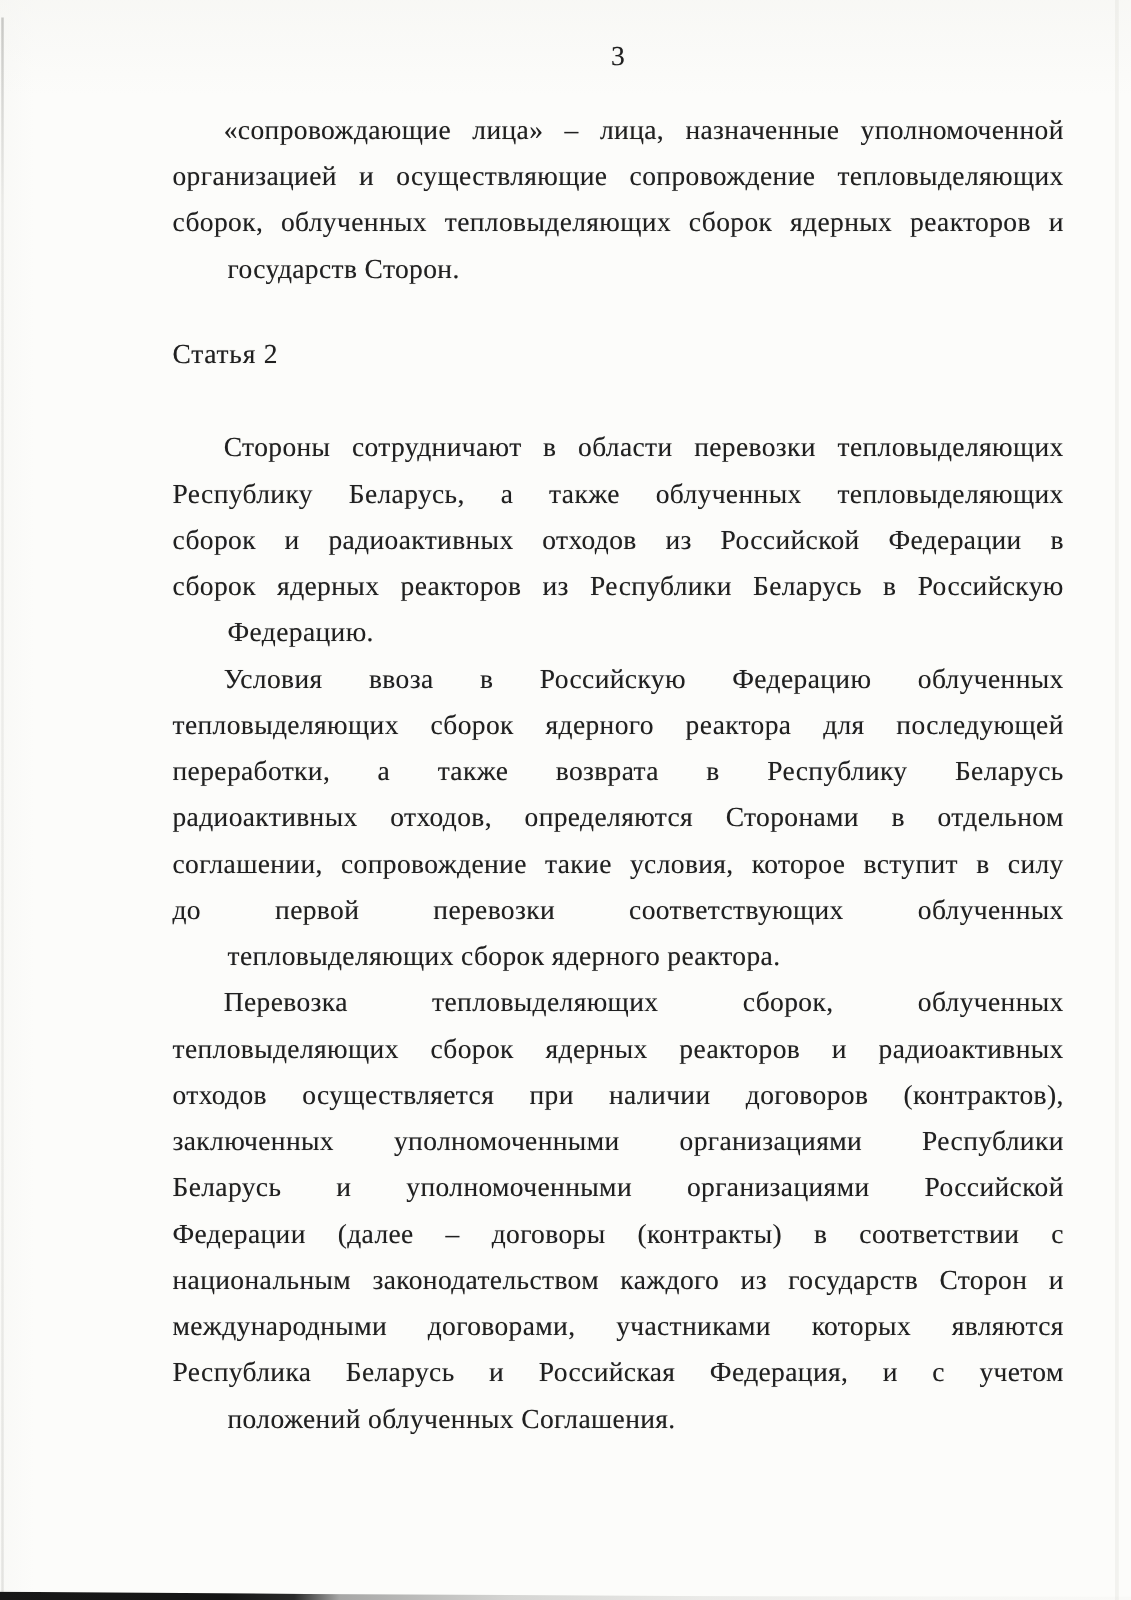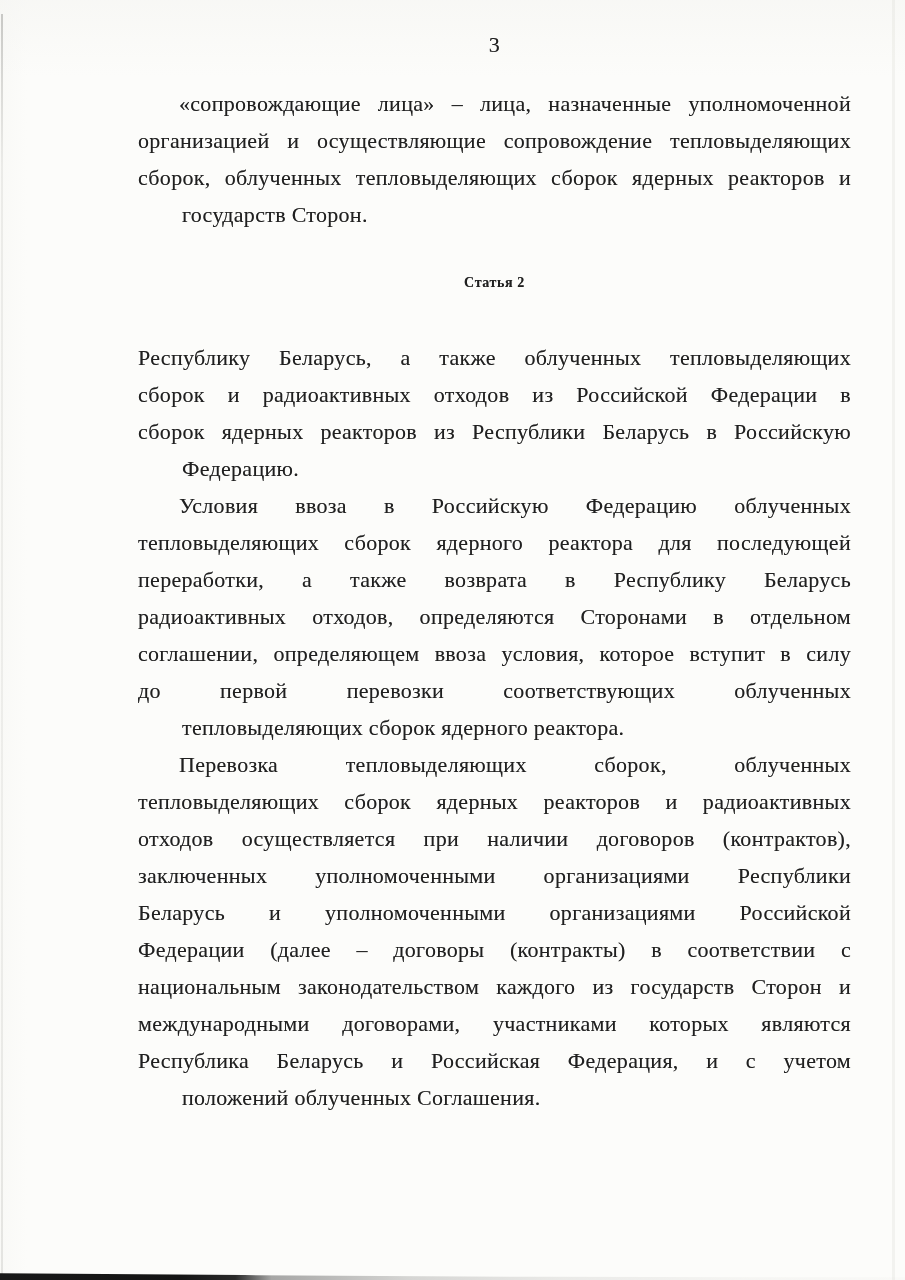--- a/index.html
+++ b/index.html
@@ -53,23 +53,22 @@
   .line.first { text-indent: 41px; }
   .line.last {
     text-align-last: left;
     margin-left: 44px;
   }
   .heading {
     margin-top: 31px;
     margin-bottom: 38px;
     height: 37px;
     line-height: 37px;
-    text-align: center;
-    font-size: 14px;
-    font-weight: bold;
+    font-size: 22px;
+    font-weight: normal;
     letter-spacing: 0.6px;
     text-shadow: 0 0 0.6px rgba(32,32,32,0.45);
   }
   .edge-left {
     position: absolute;
     left: 1px;
     top: 14px;
     bottom: 0;
     width: 2px;
     background: linear-gradient(to bottom,
@@ -112,31 +111,32 @@
     <div class="page-number">3</div>
     <div id="document-body">
         <div class="para para-0">
           <div class="line first">«сопровождающие лица» – лица, назначенные уполномоченной</div>
           <div class="line">организацией и осуществляющие сопровождение тепловыделяющих</div>
           <div class="line">сборок, облученных тепловыделяющих сборок ядерных реакторов и</div>
           <div class="line last">государств Сторон.</div>
         </div>
         <div class="heading">Статья 2</div>
         <div class="para para-2">
+          <div class="line first">Стороны сотрудничают в области перевозки тепловыделяющих</div>
           <div class="line">Республику Беларусь, а также облученных тепловыделяющих</div>
           <div class="line">сборок и радиоактивных отходов из Российской Федерации в</div>
           <div class="line">сборок ядерных реакторов из Республики Беларусь в Российскую</div>
           <div class="line last">Федерацию.</div>
         </div>
         <div class="para para-3">
           <div class="line first">Условия ввоза в Российскую Федерацию облученных</div>
           <div class="line">тепловыделяющих сборок ядерного реактора для последующей</div>
           <div class="line">переработки, а также возврата в Республику Беларусь</div>
           <div class="line">радиоактивных отходов, определяются Сторонами в отдельном</div>
-          <div class="line">соглашении, определяющем ввоза условия, которое вступит в силу</div>
+          <div class="line">соглашении, сопровождение такие условия, которое вступит в силу</div>
           <div class="line">до первой перевозки соответствующих облученных</div>
           <div class="line last">тепловыделяющих сборок ядерного реактора.</div>
         </div>
         <div class="para para-4">
           <div class="line first">Перевозка тепловыделяющих сборок, облученных</div>
           <div class="line">тепловыделяющих сборок ядерных реакторов и радиоактивных</div>
           <div class="line">отходов осуществляется при наличии договоров (контрактов),</div>
           <div class="line">заключенных уполномоченными организациями Республики</div>
           <div class="line">Беларусь и уполномоченными организациями Российской</div>
           <div class="line">Федерации (далее – договоры (контракты) в соответствии с</div>

